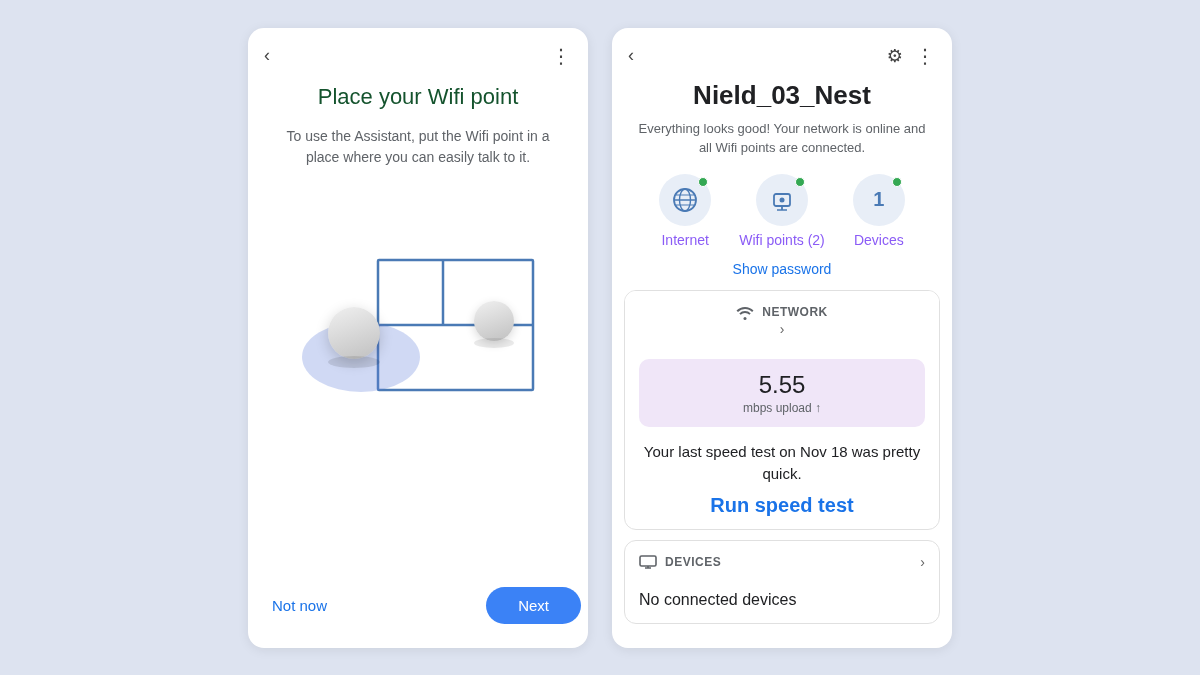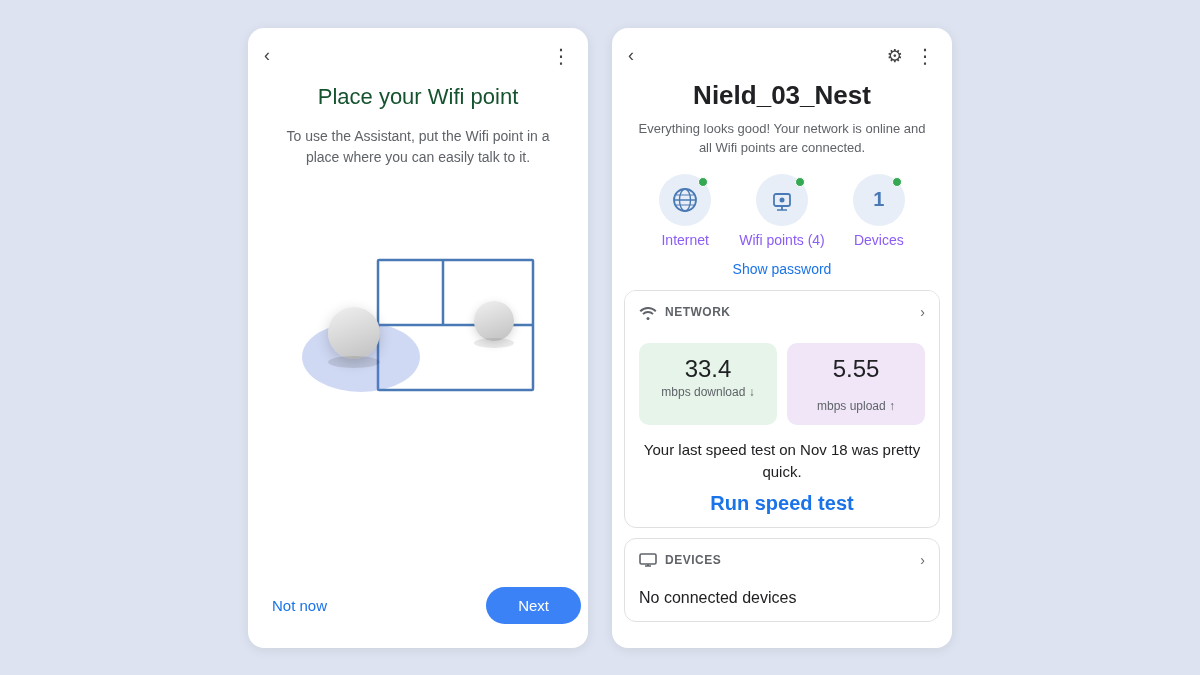--- a/index.html
+++ b/index.html
@@ -188,20 +188,21 @@
       border: 1px solid #e0e0e0;
       border-radius: 12px;
       overflow: hidden;
     }
     .section-header {
       display: flex;
       align-items: center;
       justify-content: space-between;
       padding: 12px 14px;
       background: #fff;
+      flex-direction: column;
     }
     .section-header-left {
       display: flex;
       align-items: center;
       gap: 8px;
     }
     .section-header-label {
       font-size: 12px;
       font-weight: 600;
       color: #5f6368;
@@ -222,21 +223,20 @@
       padding: 12px;
       display: flex;
       flex-direction: column;
       align-items: center;
     }
     .speed-box.download {
       background: #e6f4ea;
     }
     .speed-box.upload {
       background: #f0e6f8;
-      gap: 14px;
     }
     .speed-value {
       font-size: 24px;
       font-weight: 500;
       color: #202124;
     }
     .speed-label {
       font-size: 12px;
       color: #5f6368;
       margin-top: 2px;
@@ -372,21 +372,21 @@
         <div class="status-icon-item">
           <div class="status-icon-circle">
             <svg width="26" height="26" viewBox="0 0 26 26">
               <rect x="5" y="7" width="16" height="12" rx="2" fill="none" stroke="#4a7ab5" stroke-width="1.8"></rect>
               <line x1="13" y1="19" x2="13" y2="23" stroke="#4a7ab5" stroke-width="1.8"></line>
               <line x1="8" y1="23" x2="18" y2="23" stroke="#4a7ab5" stroke-width="1.6"></line>
               <circle cx="13" cy="13" r="2.5" fill="#4a7ab5"></circle>
             </svg>
             <div class="status-dot"></div>
           </div>
-          <span class="status-icon-label">Wifi points (4)</span>
+          <span class="status-icon-label">Wifi points (2)</span>
         </div>
 
         <div class="status-icon-item">
           <div class="status-icon-circle">
             <span style="font-size:20px; font-weight:600; color:#4a7ab5;">1</span>
             <div class="status-dot"></div>
           </div>
           <span class="status-icon-label">Devices</span>
         </div>
       </div>
@@ -401,24 +401,20 @@
             <svg width="18" height="18" viewBox="0 0 18 18">
               <path d="M9 14a1.5 1.5 0 1 1 0 3 1.5 1.5 0 0 1 0-3z" fill="#5f6368"></path>
               <path d="M9 10c1.7 0 3.2.7 4.3 1.8l1.4-1.4A8 8 0 0 0 9 8a8 8 0 0 0-5.7 2.4l1.4 1.4A6 6 0 0 1 9 10z" fill="#5f6368"></path>
               <path d="M9 6c2.8 0 5.3 1.1 7.1 3l1.4-1.5A12 12 0 0 0 9 4a12 12 0 0 0-8.5 3.5L2 9A10 10 0 0 1 9 6z" fill="#5f6368"></path>
             </svg>
             <span class="section-header-label">NETWORK</span>
           </div>
           <span class="section-chevron">›</span>
         </div>
         <div class="network-speeds">
-          <div class="speed-box download">
-            <span class="speed-value">33.4</span>
-            <span class="speed-label">mbps download ↓</span>
-          </div>
           <div class="speed-box upload">
             <span class="speed-value">5.55</span>
             <span class="speed-label">mbps upload ↑</span>
           </div>
         </div>
         <div class="speed-test-msg">Your last speed test on Nov 18 was pretty quick.</div>
         <div class="run-speed-test">
           <a>Run speed test</a>
         </div>
       </div>

